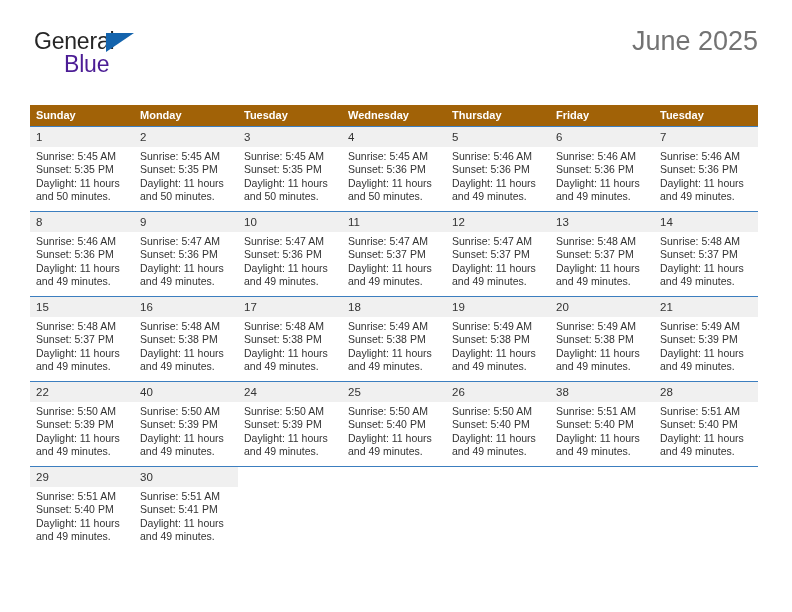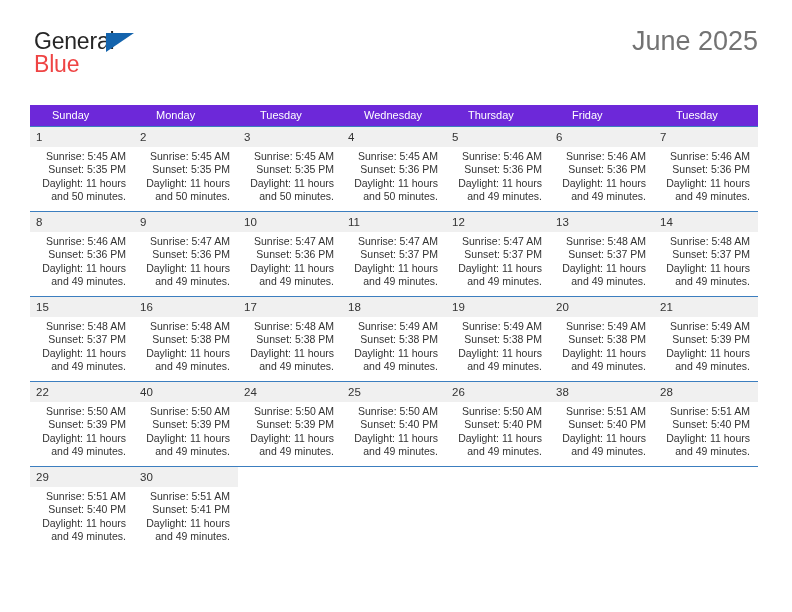--- a/index.html
+++ b/index.html
@@ -52,23 +52,24 @@
     position: absolute;
     left: 72px;
     top: 5px;
     width: 0;
     height: 0;
     border-left: 28px solid #1464ad;
     border-bottom: 19px solid transparent;
   }
   .brand-bottom {
     margin-top: -3px;
+    margin-left: 30px;
     font-size: 23px;
     line-height: 26px;
-    color: #ef4444;
+    color: #4c1d95;
     letter-spacing: -0.2px;
   }
   .title-block {
     position: absolute;
     right: 0;
     top: -4px;
     text-align: right;
   }
   .cal-title {
     font-size: 27px;
@@ -87,26 +88,26 @@
   
   .cal {
     position: absolute;
     left: 30px;
     top: 105px;
     width: 728px;
     border-collapse: collapse;
     table-layout: fixed;
   }
   .cal th {
-    background: #6d28d9;
+    background: #a16207;
     color: #ffffff;
-    font-weight: normal;
+    font-weight: bold;
     font-size: 11px;
     text-align: left;
-    padding: 4px 0 4px 22px;
+    padding: 4px 0 4px 6px;
     height: 12px;
     line-height: 13px;
     border: none;
   }
   .cal td {
     vertical-align: top;
     padding: 0;
     border: none;
     border-top: 1px solid #3c7ebf;
     height: 84px;
@@ -124,21 +125,20 @@
   }
   .daynum.empty {
     background: #ffffff;
     color: transparent;
   }
   .details {
     padding: 3px 8px 0 6px;
     font-size: 10.5px;
     line-height: 13.4px;
     color: #333333;
-    text-align: right;
   }
   .details div {
     white-space: normal;
   }
   .cell-inner {
     height: 84px;
   }
 </style>
 </head>
 <body>

